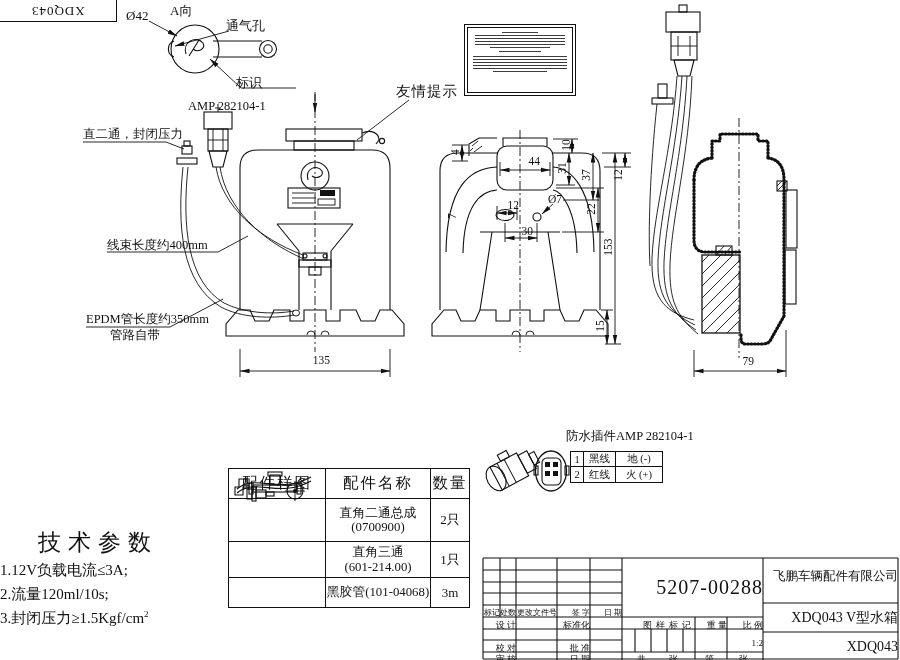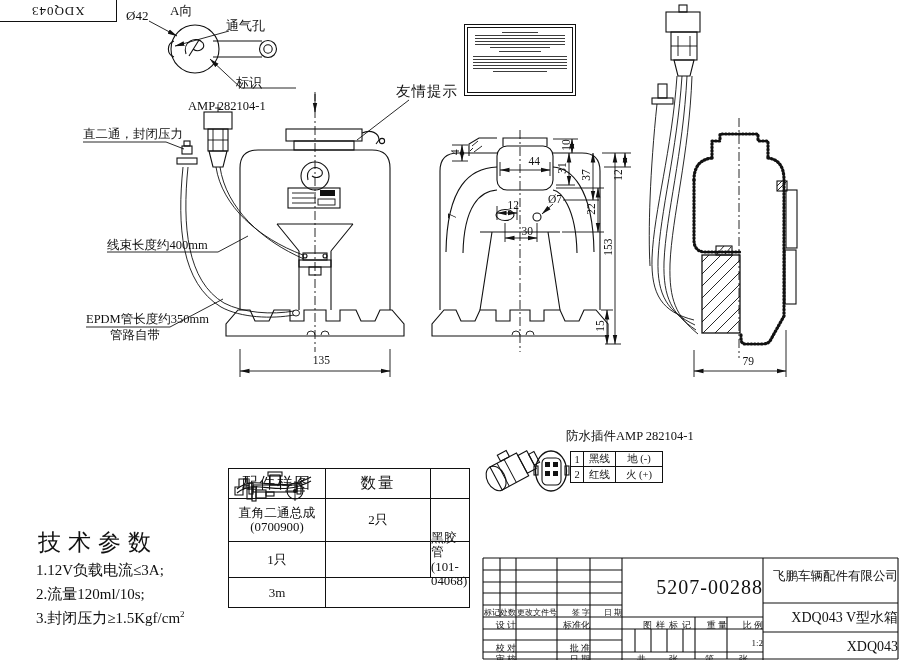--- a/index.html
+++ b/index.html
@@ -35,21 +35,21 @@
   #pintable>div:nth-child(n+4){border-bottom:none;}
   
   #parts{left:228px;top:468px;grid-template-columns:97px 105px 38px;grid-template-rows:30px 43px 36px 29px;border-width:1.7px;}
   #parts>div:nth-child(3n){border-right:none;}
   #parts>div:nth-child(n+10){border-bottom:none;}
   #parts .hd{font-size:15.5px;letter-spacing:2px;}
   #parts .nm{flex-direction:column;font-size:12.8px;line-height:1.1;}
   #parts .qy{font-size:13px;}
   
   #techtitle{left:38px;top:527px;font-size:23px;letter-spacing:7px;}
-  .tech{font-size:15px;padding-left:36px;}
+  .tech{font-size:15px;}
   sup{font-size:9px;}
   
   .tb{font-size:8px;}
   .tb9{font-size:9px;}
 </style>
 </head>
 <body>
 
 <div id="sheet">
 
@@ -289,20 +289,21 @@
     <div>1</div>
     <div>黑线</div>
     <div>地 (-)</div>
     <div>2</div>
     <div>红线</div>
     <div>火 (+)</div>
   </div>
 
   <div id="parts" class="ptable">
     <div class="hd">配件样图</div>
+    <div class="hd">配件名称</div>
     <div class="hd">数量</div>
 
     <div>
       <svg width="92" height="40">
         <path d="M10,10 h8 v8 h-4 v8 h-8 v-8 h4 z"></path>
         <rect x="18" y="20" width="5" height="10"></rect>
           <rect x="23" y="18" width="4" height="14"></rect>
         <rect x="27" y="21" width="10" height="8"></rect>
           <rect x="37" y="23" width="8" height="4"></rect>
         <circle cx="66" cy="22" r="8"></circle>
@@ -317,20 +318,24 @@
     <div class="qy">2只</div>
 
     <div>
       <svg width="92" height="34">
         <rect x="24" y="16" width="44" height="7"></rect>
         <rect x="20" y="14" width="4" height="11"></rect>
           <rect x="68" y="14" width="4" height="11"></rect>
         <rect x="41" y="6" width="10" height="10"></rect>
           <rect x="39" y="3" width="14" height="4"></rect>
       </svg>
+    </div>
+    <div class="nm">
+      <span>直角三通</span>
+      <span>(601-214.00)</span>
     </div>
     <div class="qy">1只</div>
 
     <div>
       <svg width="92" height="28">
         <path d="M8,20 C26,4 50,26 82,8 M8,24 C26,8 50,30 82,12"></path>
       </svg>
     </div>
     <div class="nm">
       <span>黑胶管(101-04068)</span>

